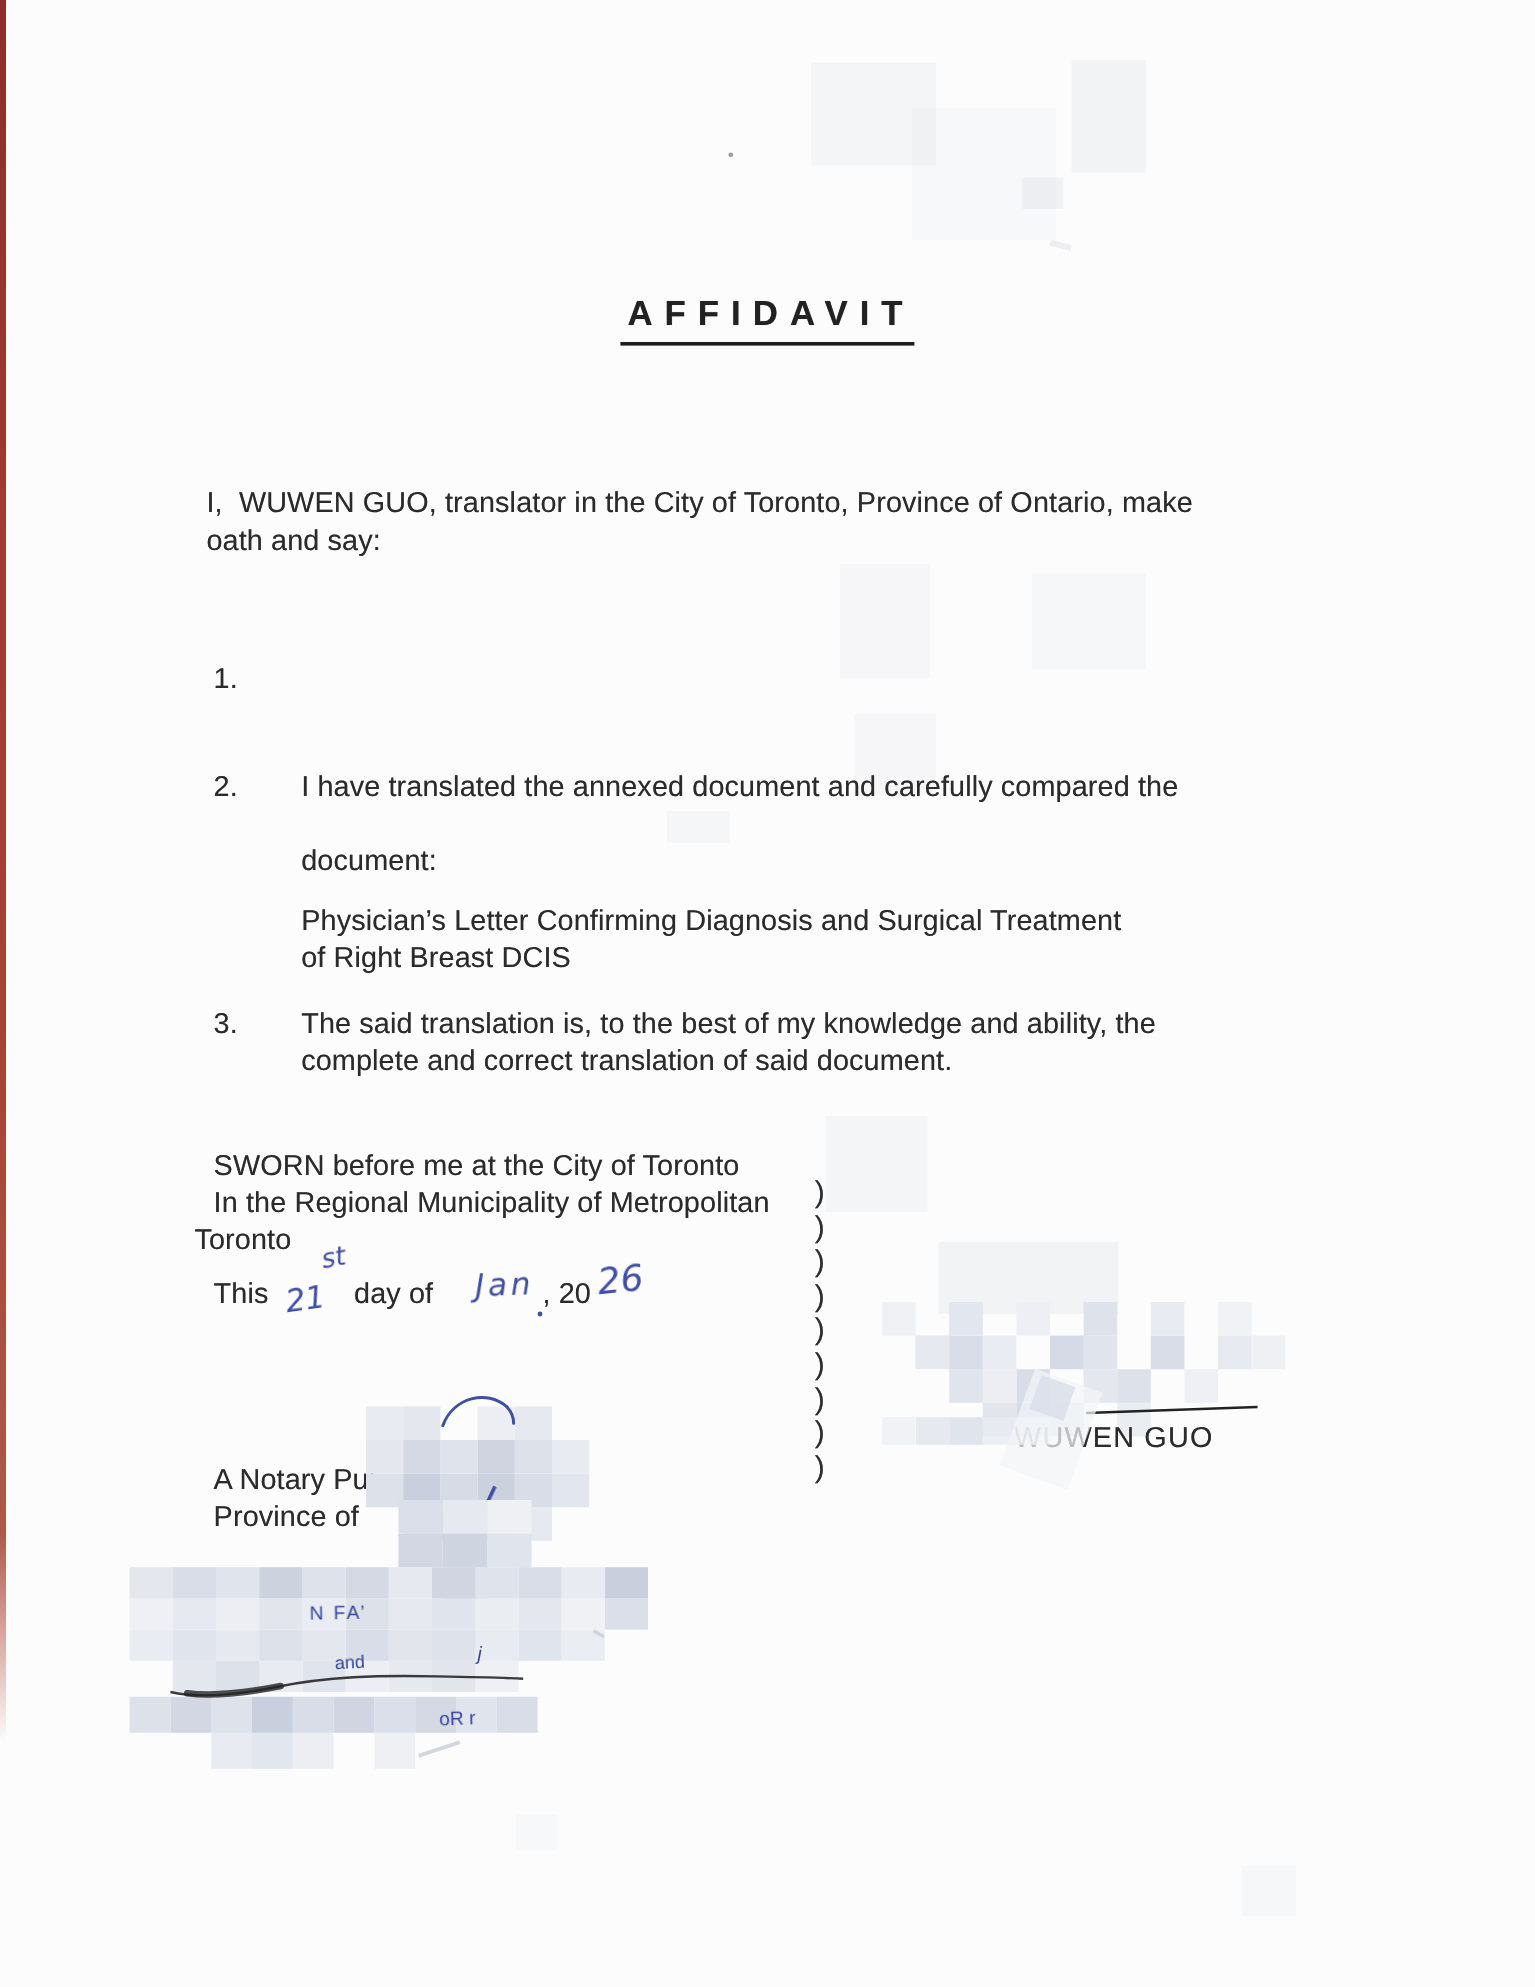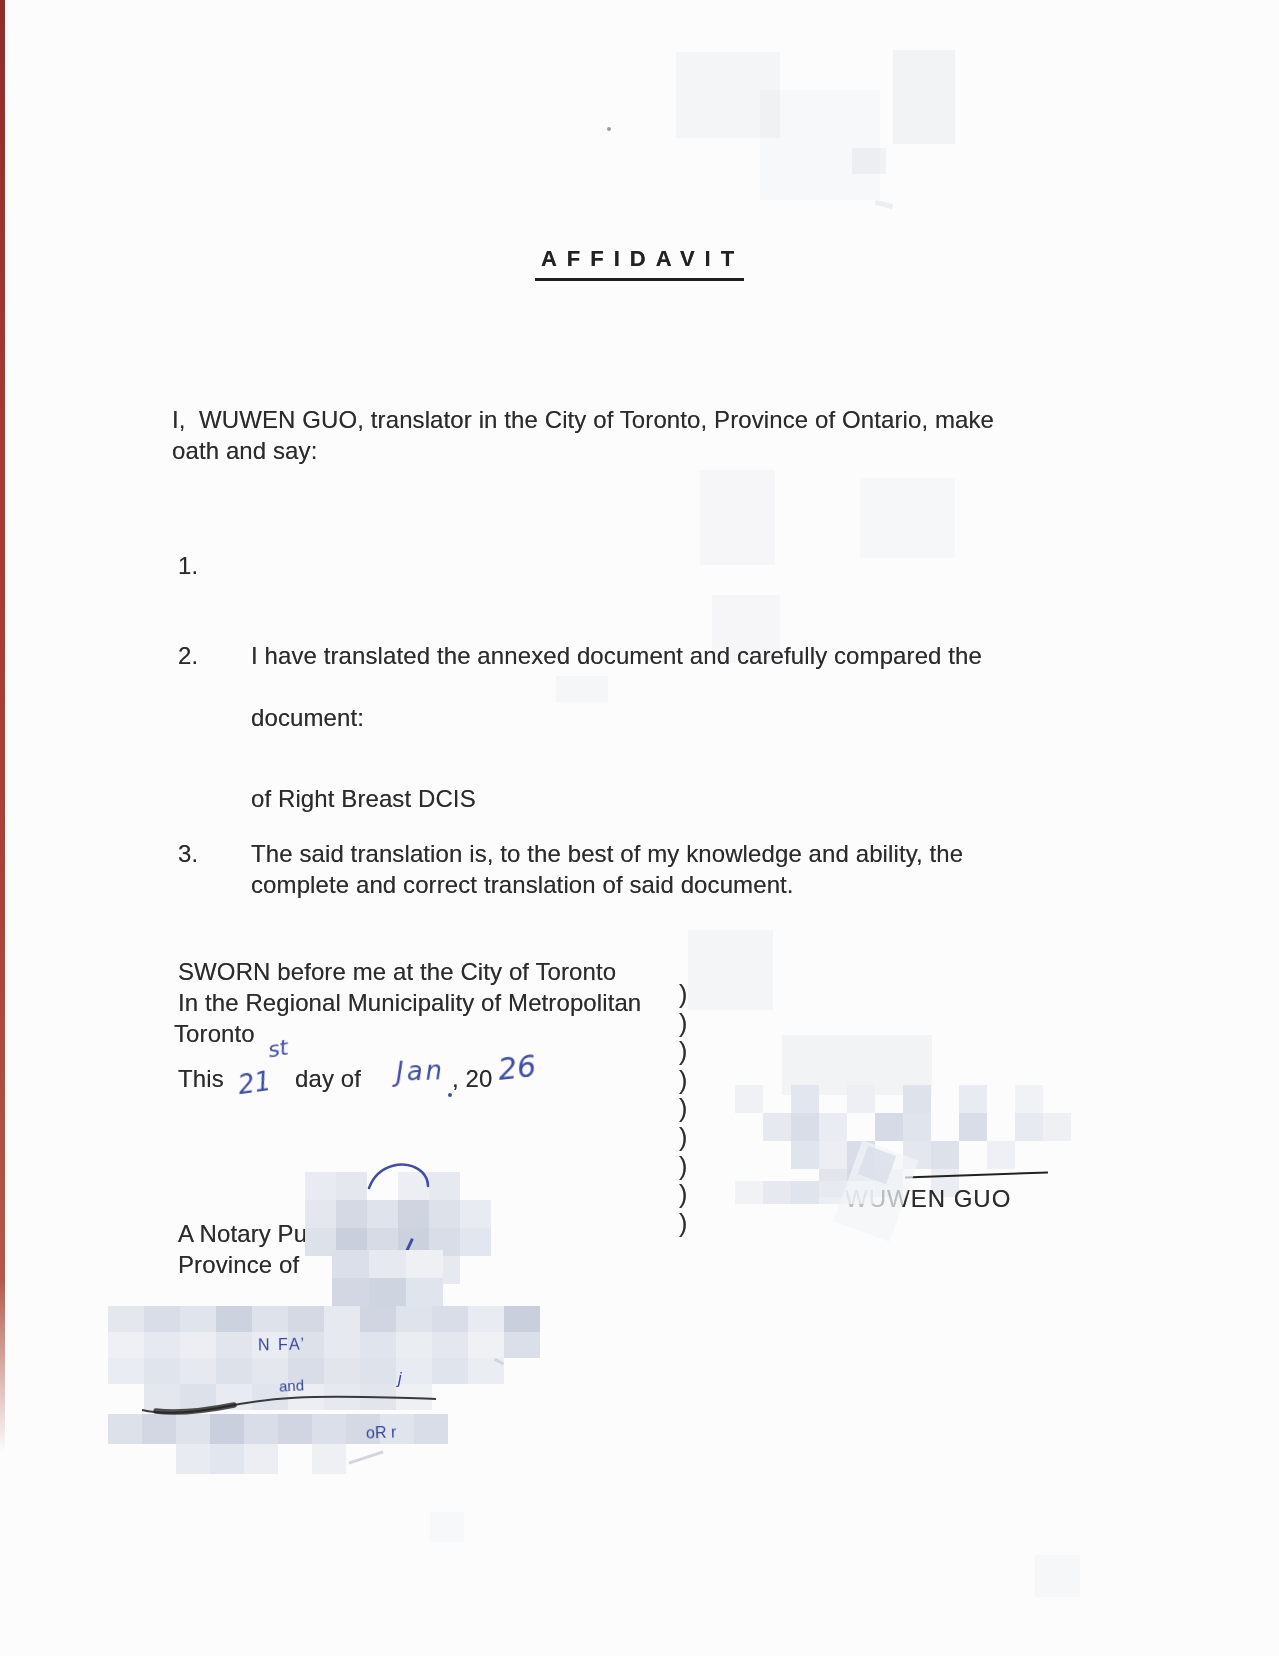--- a/index.html
+++ b/index.html
@@ -1,21 +1,21 @@
 <!DOCTYPE html>
 <html><head>
 <meta charset="utf-8">
 <style>
   html,body{margin:0;padding:0;background:#e9e9e9;}
   .page{position:relative;width:1279px;height:1656px;background:#fcfcfc;overflow:hidden;
         font-family:"Liberation Sans",sans-serif;color:#2b2b2b;}
   .t{position:absolute;font-size:24px;line-height:31px;letter-spacing:.1px;white-space:pre;
      text-shadow:0 0 .5px rgba(43,43,43,.55);}
   .title-wrap{position:absolute;top:246px;left:0;width:100%;text-align:center;}
-  .title-text{display:inline-block;font-size:22px;font-weight:bold;letter-spacing:10px;color:#222;
+  .title-text{display:inline-block;font-size:29px;font-weight:bold;letter-spacing:10px;color:#222;
               padding:0 0 6px 6px;border-bottom:3px solid #1f1f1f;text-shadow:0 0 .6px rgba(30,30,30,.6);}
   .hw{position:absolute;color:#3f4fa6;font-family:"DejaVu Sans",sans-serif;font-style:italic;
       white-space:pre;filter:blur(.2px);}
   .parens{position:absolute;left:679px;top:980px;font-size:25px;line-height:28.6px;color:#2e2e2e;}
   .parens span{display:block;text-shadow:0 0 .5px rgba(43,43,43,.5);}
   .px{position:absolute;}
   .sigline{position:absolute;left:905px;top:1174px;width:143px;height:0;
            border-top:2px solid #222;transform:rotate(-2deg);}
   .edge-red{position:absolute;left:0;top:0;width:5px;height:1452px;
     background:linear-gradient(180deg,#8e2d2a 0%,#a33a33 30%,#a84136 60%,#b0584a 88%,rgba(176,88,74,0) 100%);}
@@ -49,29 +49,30 @@
   </div>
 
   <div class="t" style="left:172px;top:404px">I,  WUWEN GUO, translator in the City of Toronto, Province of Ontario, make</div>
   <div class="t" style="left:172px;top:435px">oath and say:</div>
 
   <div class="t" style="left:178px;top:550px">1.</div>
 
   <div class="t" style="left:178px;top:640px">2.</div>
   <div class="t" style="left:251px;top:640px">I have translated the annexed document and carefully compared the</div>
   <div class="t" style="left:251px;top:702px">document:</div>
+  <div class="t" style="left:251px;top:752px">Physician’s Letter Confirming Diagnosis and Surgical Treatment</div>
   <div class="t" style="left:251px;top:783px">of Right Breast DCIS</div>
 
   <div class="t" style="left:178px;top:838px">3.</div>
   <div class="t" style="left:251px;top:869px">complete and correct translation of said document.</div>
   <div class="t" style="left:251px;top:838px">The said translation is, to the best of my knowledge and ability, the</div>
 
   <div class="t" style="left:178px;top:956px">SWORN before me at the City of Toronto</div>
   <div class="t" style="left:178px;top:987px">In the Regional Municipality of Metropolitan</div>
-  <div class="t" style="left:174px;top:1018px">Toronto</div>
+  <div class="t" style="left:162px;top:1018px">Toronto</div>
 
   <div class="t" style="left:178px;top:1063px">This</div>
   <div class="hw" style="left:238px;top:1068px;font-size:26px;transform:rotate(-8deg)">21</div>
   <div class="hw" style="left:268px;top:1036px;font-size:22px;transform:rotate(-10deg)">st</div>
   <div class="t" style="left:295px;top:1063px">day of</div>
   <div class="hw" style="left:396px;top:1056px;font-size:26px;letter-spacing:3px;transform:rotate(-2deg)">Jan</div>
   <div class="art" style="left:448px;top:1093px;width:4px;height:4px;border-radius:50%;background:#3f4fa6"></div>
   <div class="t" style="left:452px;top:1063px">, 20</div>
   <div class="hw" style="left:498px;top:1050px;font-size:30px;transform:rotate(-6deg)">26</div>
 

